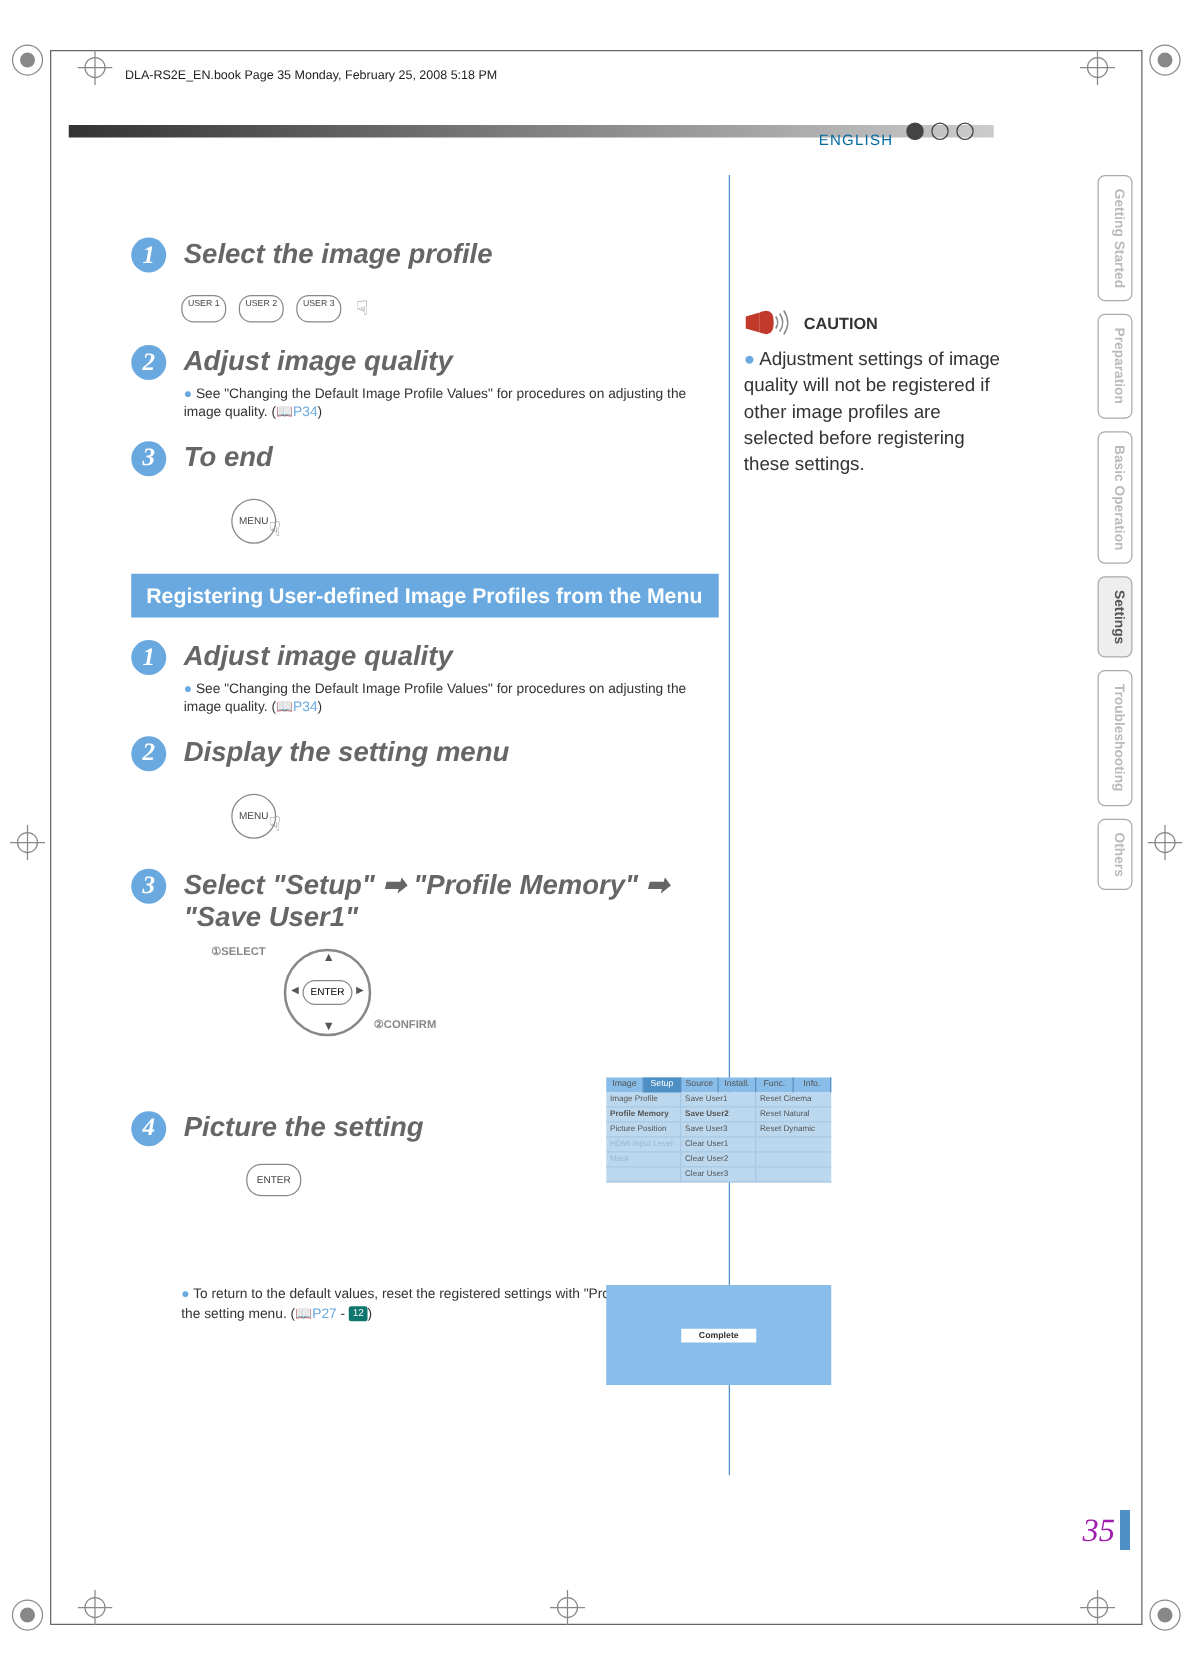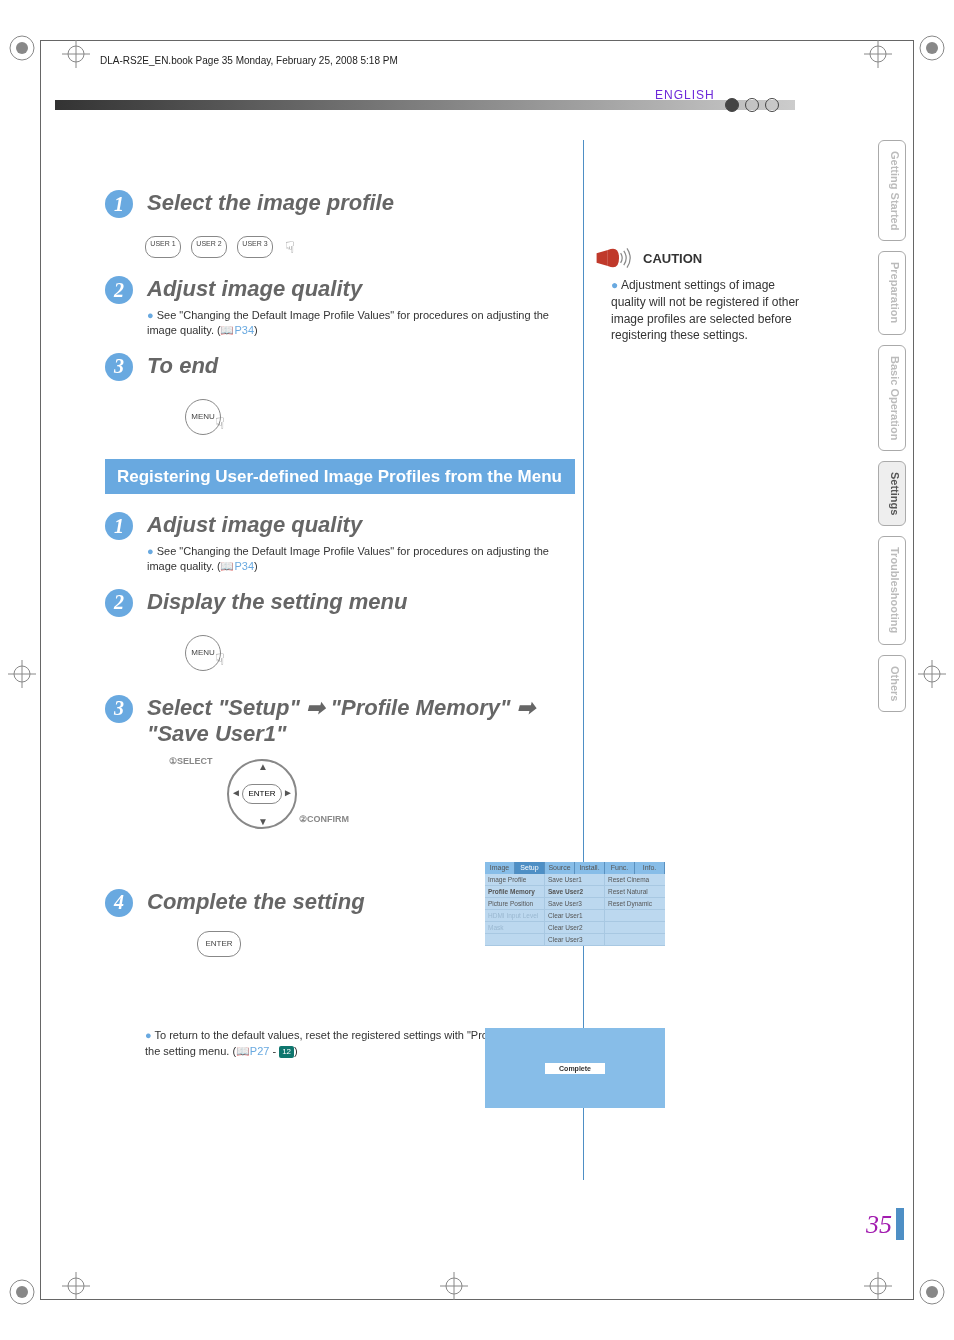--- a/index.html
+++ b/index.html
@@ -22,23 +22,23 @@
     font-size: 10px;
     color: #222;
   }
   .top-gradient-bar {
     position: absolute;
     top: 100px; left: 55px; width: 740px; height: 10px;
     background: linear-gradient(to right, #333, #ccc);
   }
   .english-label {
     position: absolute;
-    top: 88px; left: 655px;
+    top: 105px; left: 655px;
     font-size: 12px;
-    color: #6d28d9;
+    color: #0369a1;
     letter-spacing: 1px;
     text-align: right;
   }
   .lang-dots {
     position: absolute;
     top: 98px; left: 725px;
     display: flex;
     gap: 6px;
   }
   .lang-dot {
@@ -213,21 +213,21 @@
   }
   .caution-head {
     display: flex; align-items: center; gap: 8px; margin-bottom: 6px;
   }
   .megaphone {
     width: 40px; height: 26px;
     position: relative;
   }
   .megaphone svg { width: 100%; height: 100%; }
   .caution-title { font-weight: bold; font-size: 13px; color: #333; }
-  .caution-text { font-size: 12px; color: #333; line-height: 1.4; margin-left: 16px; }
+  .caution-text { font-size: 15px; color: #333; line-height: 1.4; }
   .side-tabs {
     position: absolute;
     top: 140px; right: 48px;
     display: flex; flex-direction: column; gap: 10px;
   }
   .side-tab {
     width: 28px;
     border: 1px solid #aaa;
     border-radius: 6px;
     writing-mode: vertical-rl;
@@ -437,21 +437,21 @@
         <div class="menu-col1"></div>
           <div class="menu-col2">Clear User3</div>
           <div class="menu-col3"></div>
       </div>
     </div>
   </div>
 
   <div class="step" style="margin-top:30px;position:relative;">
     <div class="step-num">4</div>
     <div class="step-body">
-      <div class="step-title">Complete the setting</div>
+      <div class="step-title">Picture the setting</div>
       <div style="margin:16px 0 10px 50px;">
         <div class="round-btn" style="width:44px;height:26px;border-radius:12px;">
           <span>ENTER</span>
         </div>
       </div>
     </div>
   </div>
 
   <div class="complete-box" style="top:838px;">
     <div class="complete-inner">Complete</div>

